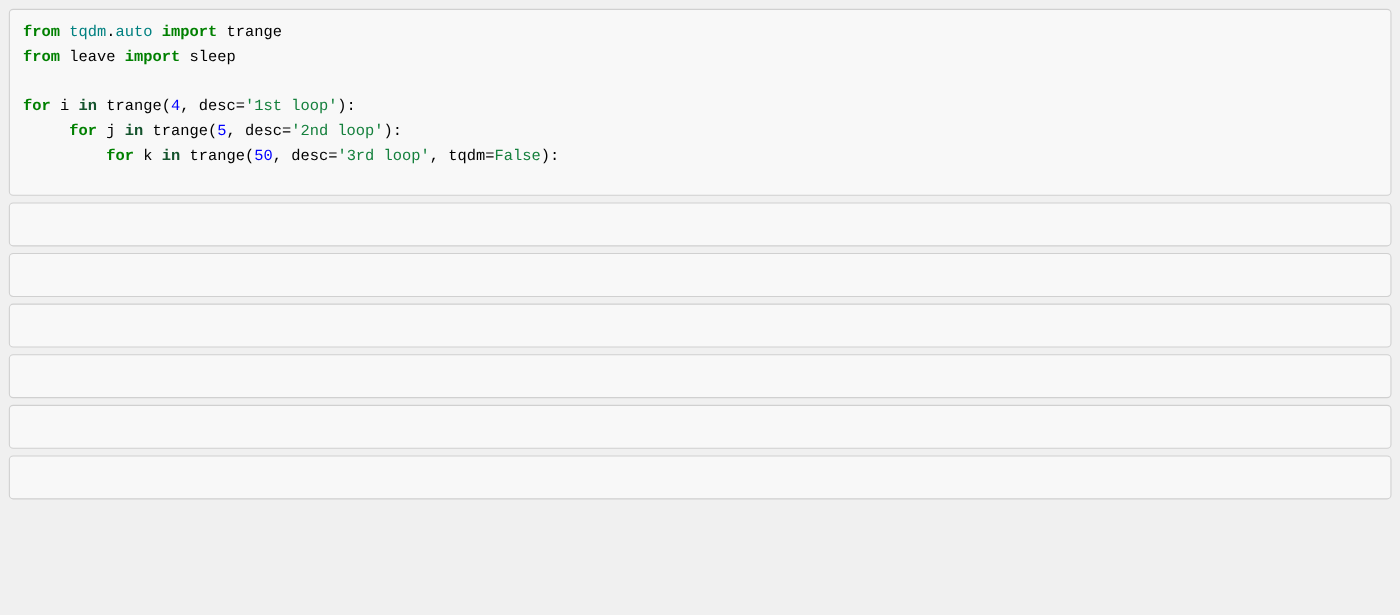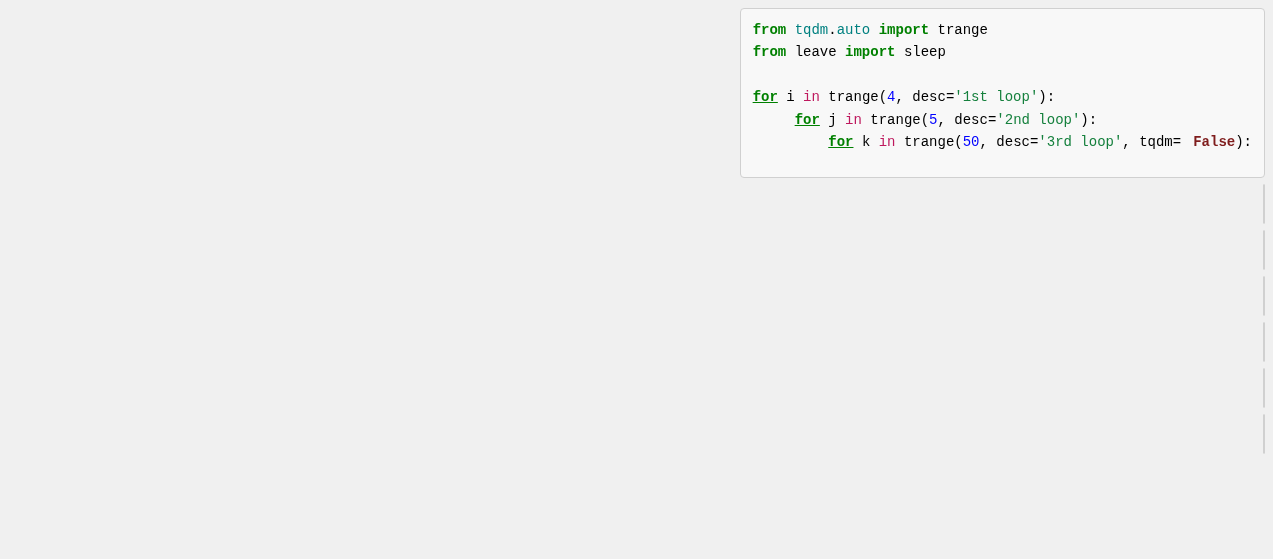--- a/index.html
+++ b/index.html
@@ -1,19 +1,18 @@
 <!DOCTYPE html>
 <html><head>
   <meta charset="utf-8">
   <style>
     * {
       margin: 0;
       padding: 0;
       box-sizing: border-box;
-      align-items: flex-end;
     }
 
     body {
       background-color: #f0f0f0;
       font-family: 'Courier New', Courier, monospace;
       width: 1273px;
       min-height: 559px;
     }
 
     .main-container {
@@ -43,25 +42,25 @@
 
     .empty-bar {
       background-color: #f8f8f8;
       border: 1px solid #d0d0d0;
       border-radius: 4px;
       height: 40px;
     }
 
     .kw-from { color: #008000; font-weight: bold; }
     .kw-import { color: #008000; font-weight: bold; }
-    .kw-for { color: #008000; font-weight: bold; text-decoration: underline; }
-    .kw-in { color: #be185d; font-weight: normal; }
+    .kw-for { color: #008000; font-weight: bold; }
+    .kw-in { color: #14532d; font-weight: bold; }
     .string { color: #15803d; }
     .number { color: #0000ff; }
-    .param-val-false { color: #7f1d1d; font-weight: bold; margin-left: 12px; }
+    .param-val-false { color: #15803d; font-weight: normal; }
     .normal { color: #000000; }
     .lib { color: #008080; }
   </style>
 </head>
 <body>
 
 <div class="main-container">
 
   <div class="code-block main-code">
     <div>

